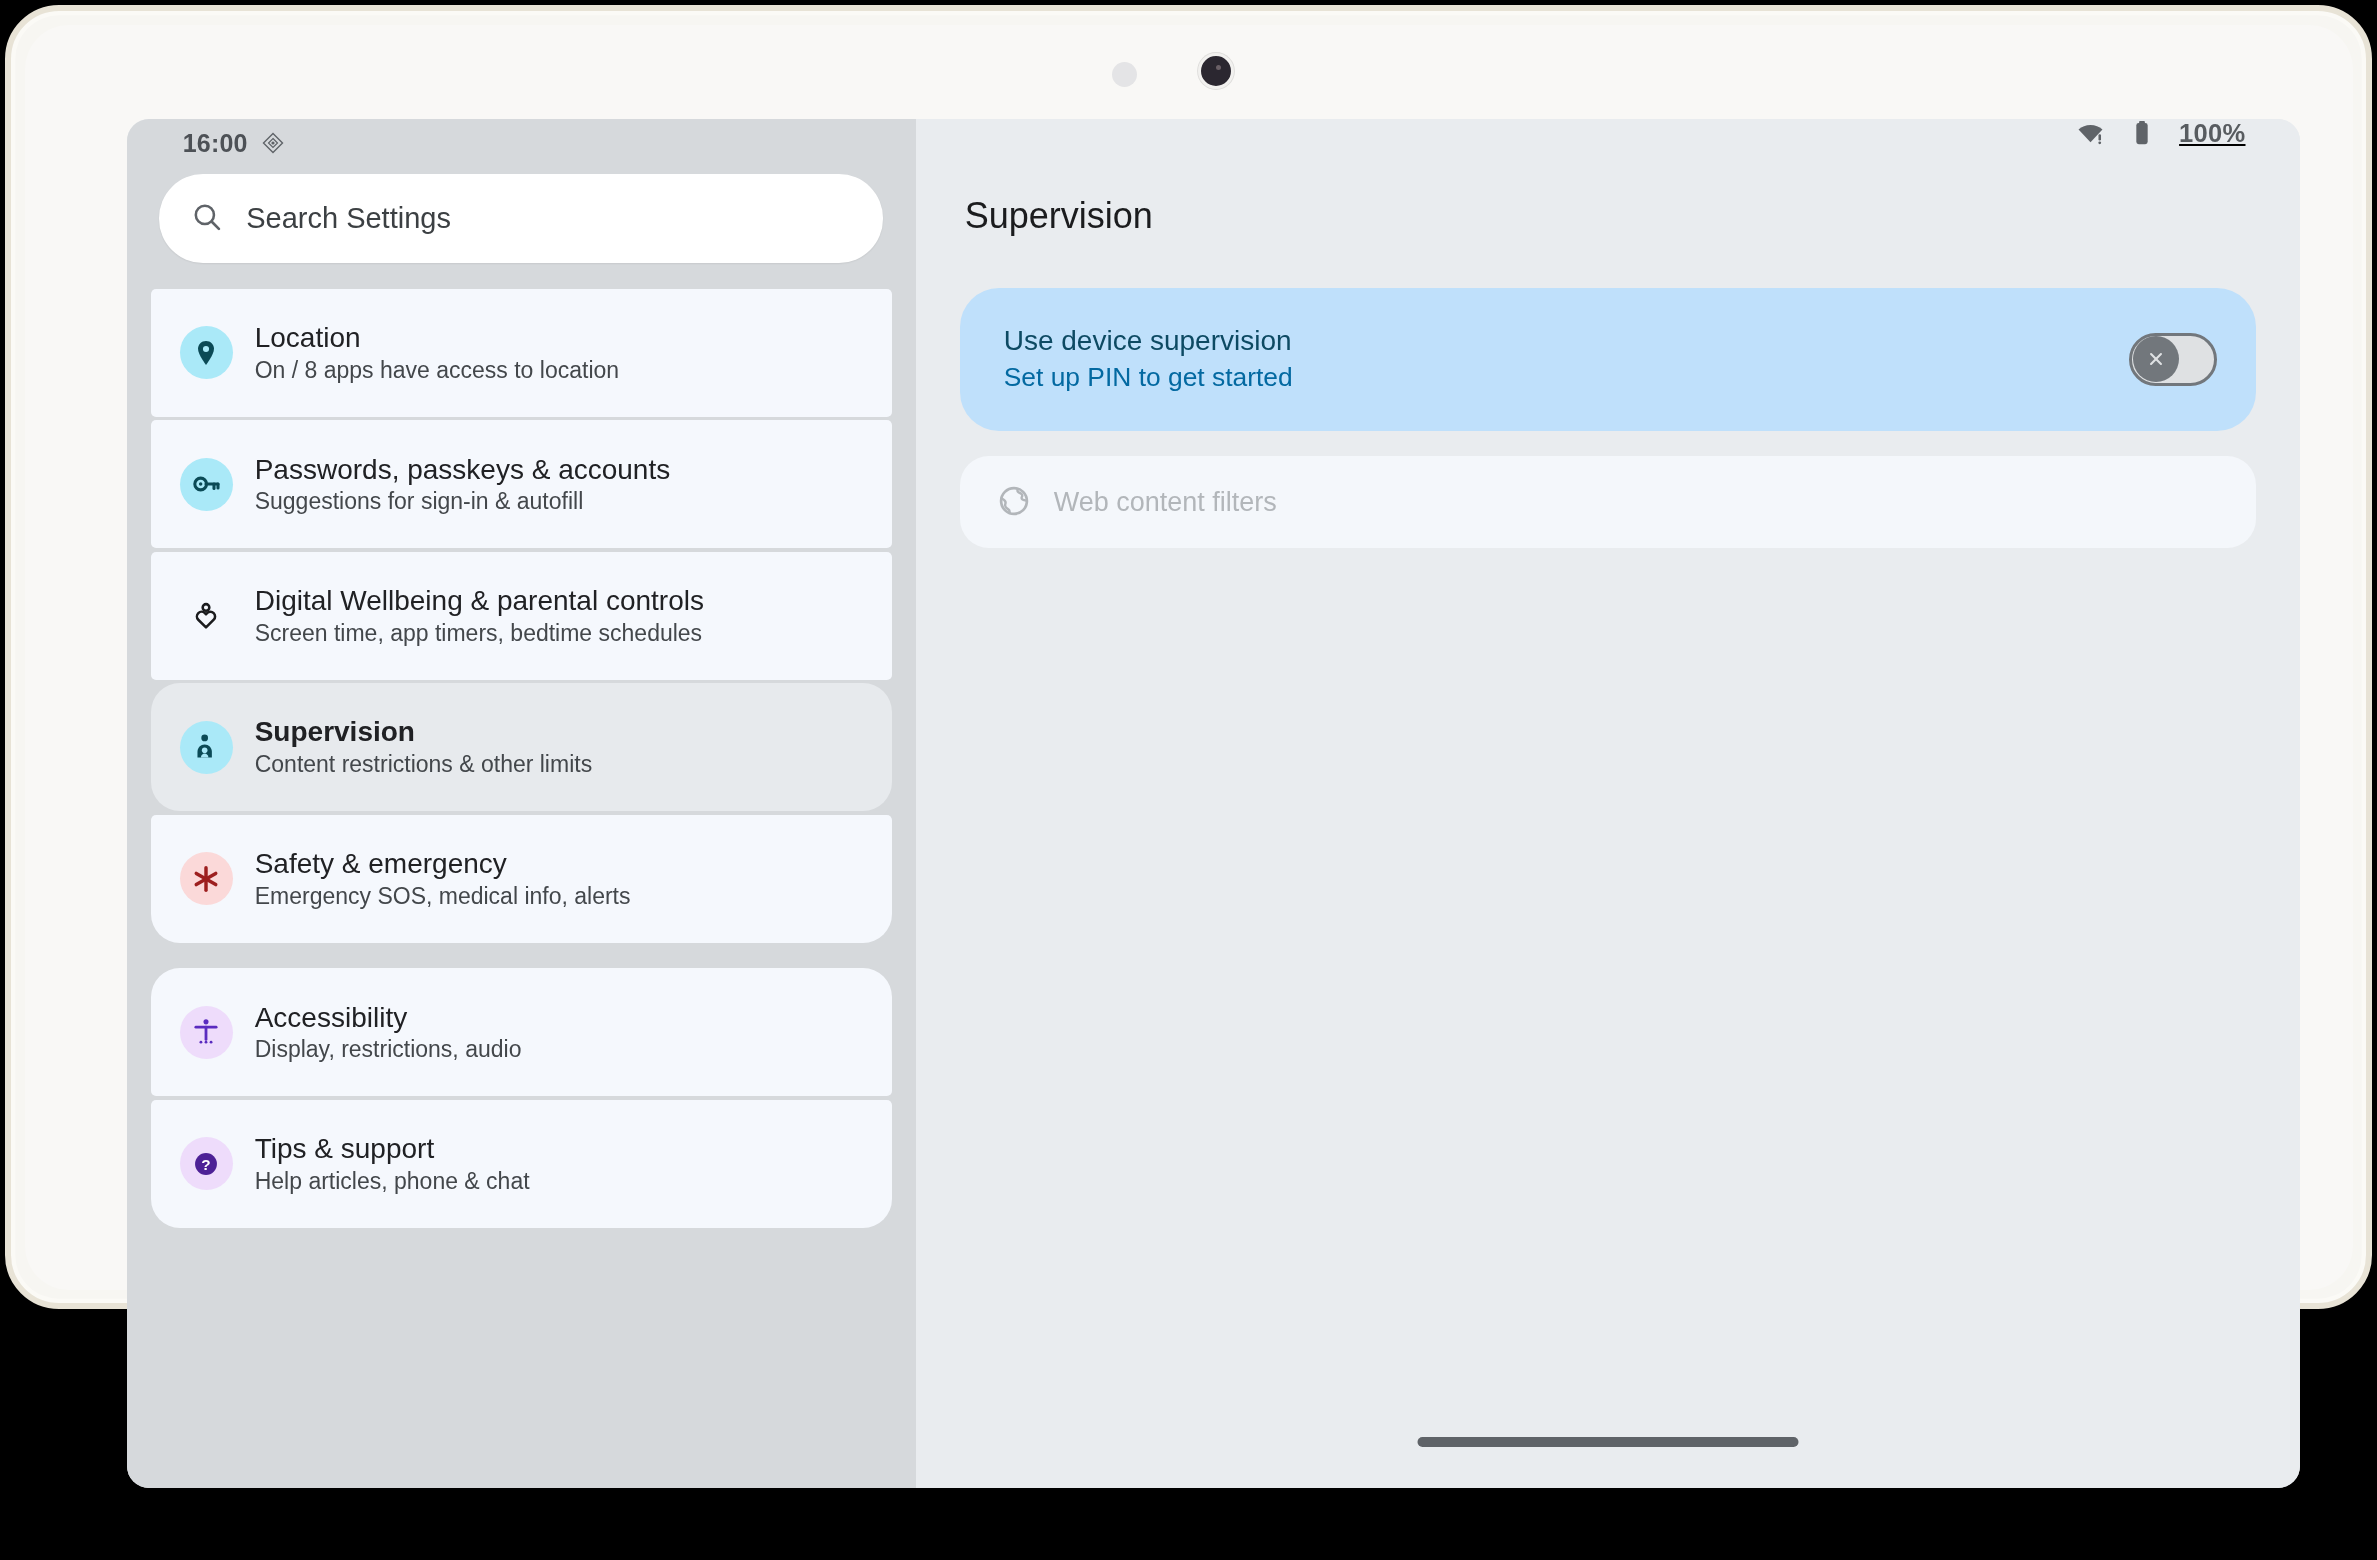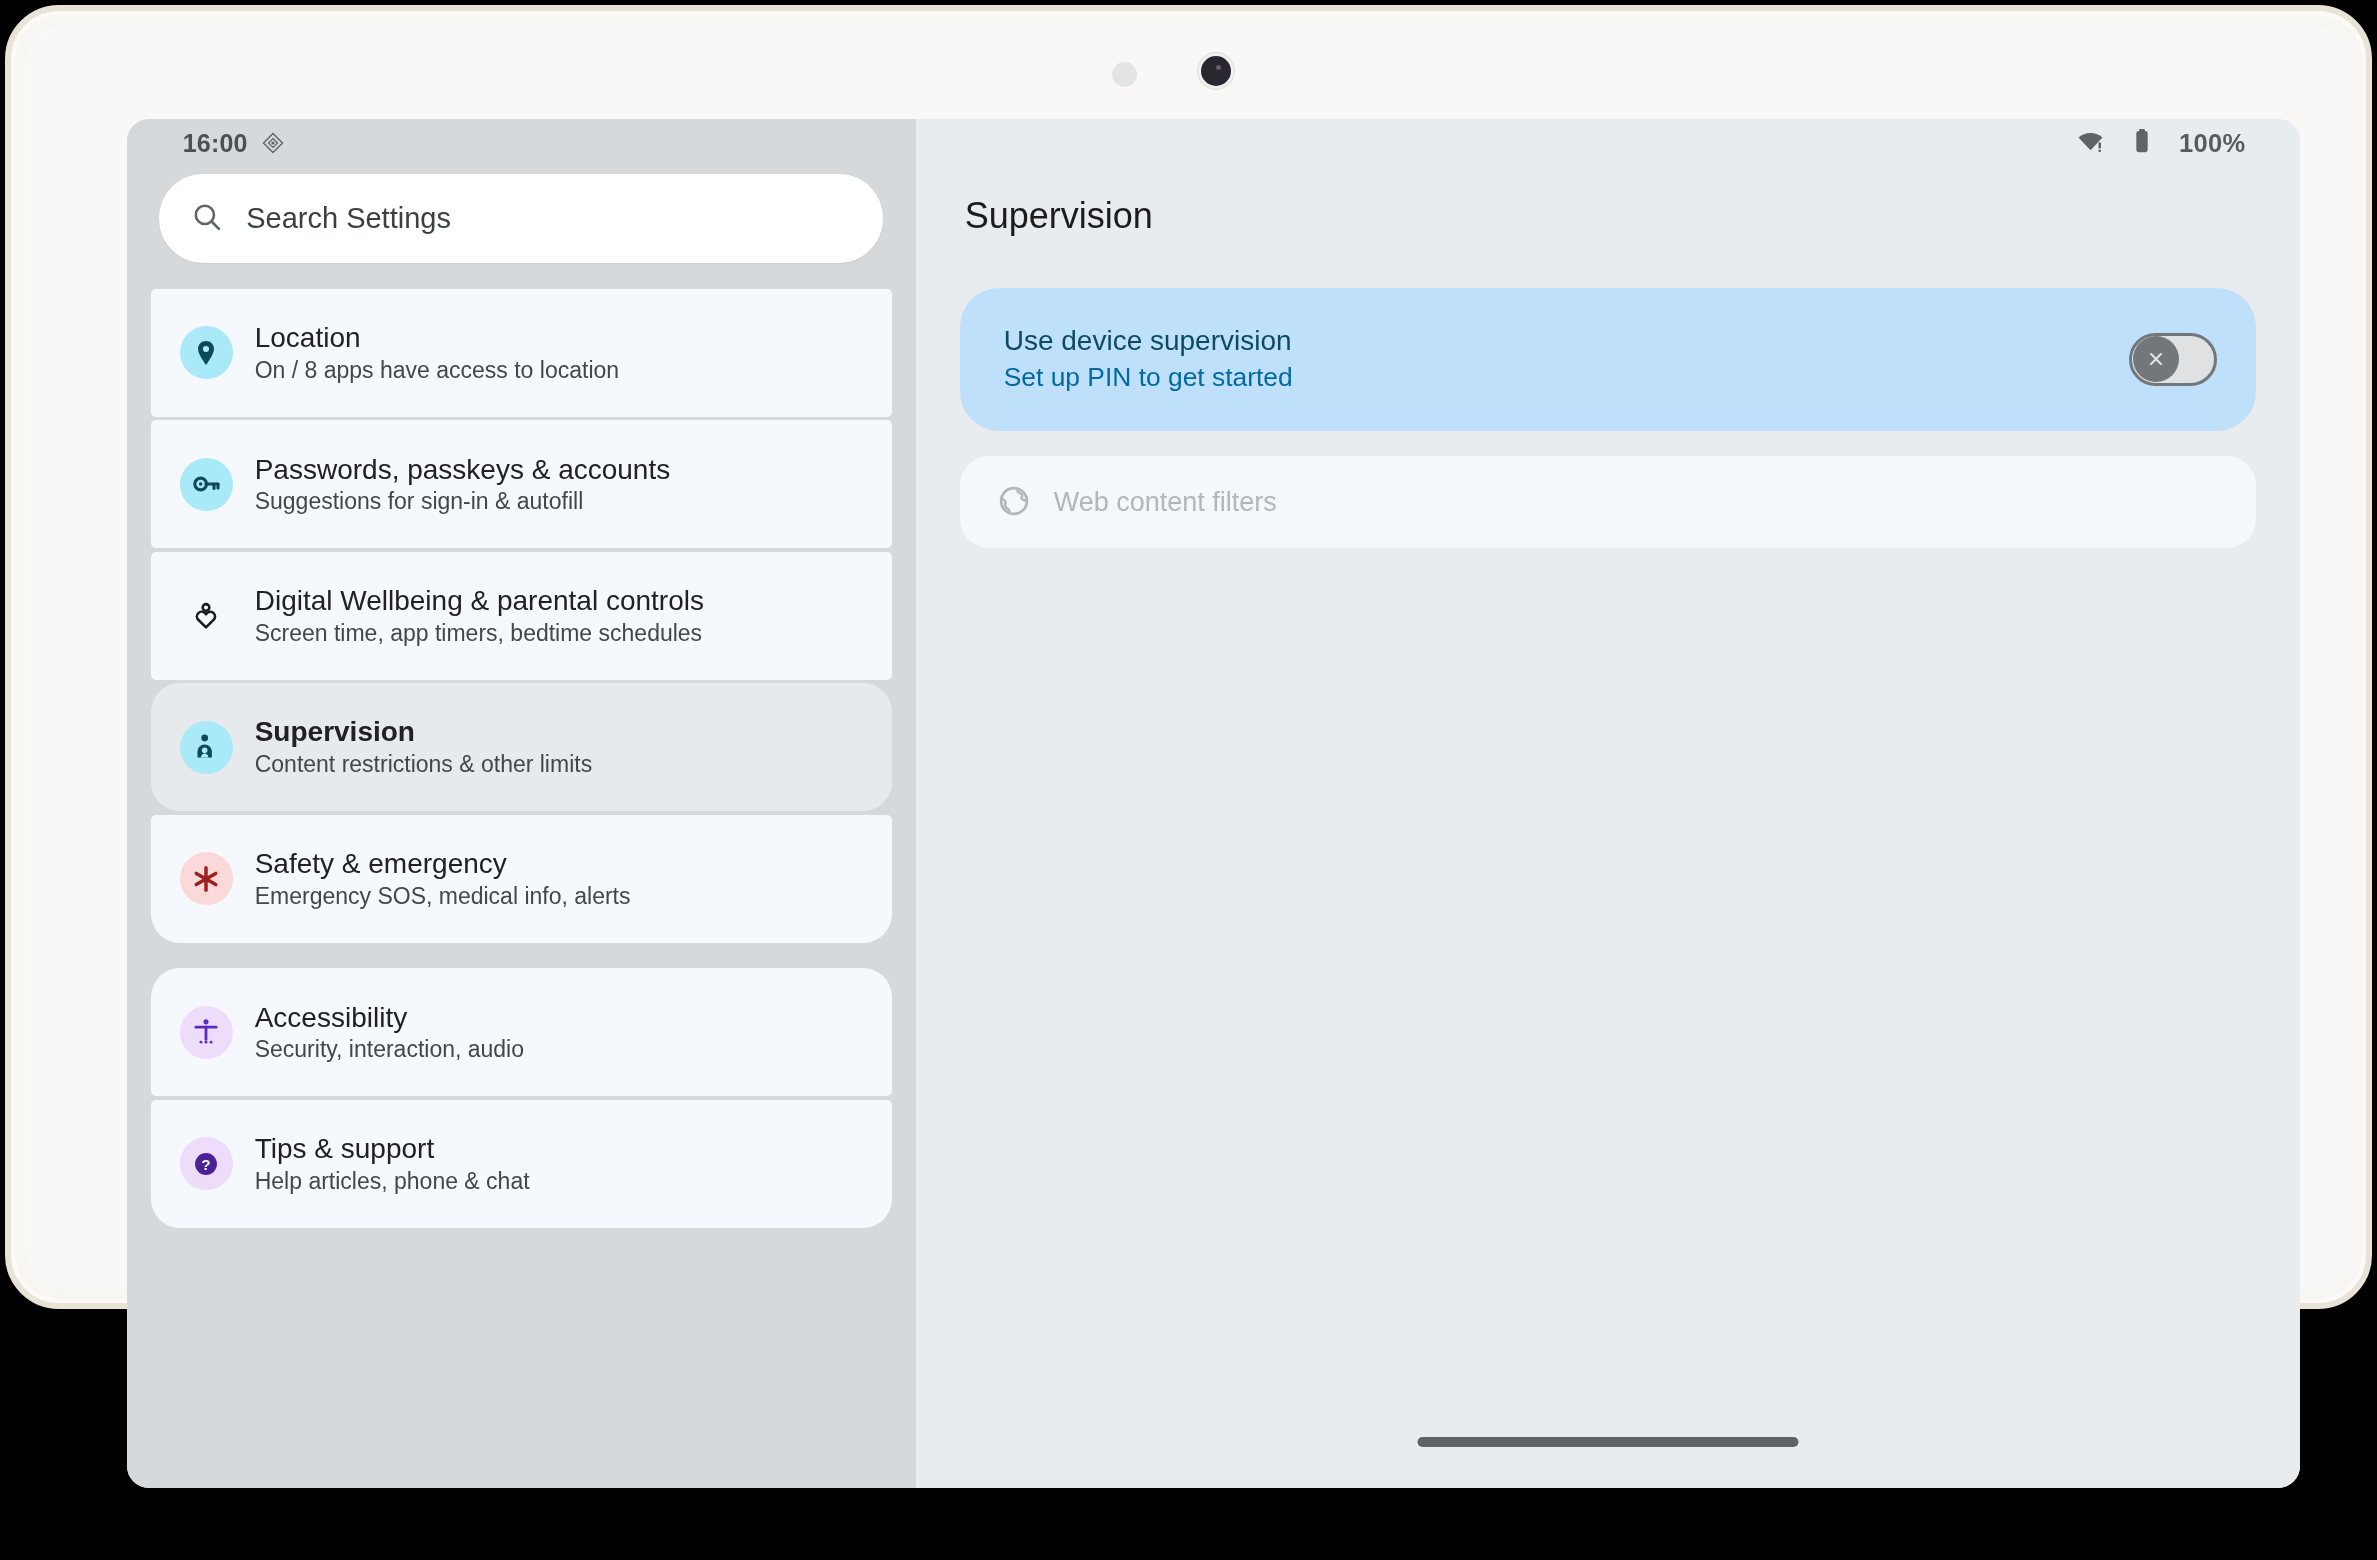--- a/index.html
+++ b/index.html
@@ -159,24 +159,24 @@
   .content {
     flex: 1;
     height: 100%;
     background: #e9ecef;
     position: relative;
     padding: 0 44px;
   }
   .content-statusbar {
     height: 49px;
     display: flex;
-    align-items: center;
     justify-content: flex-end;
     gap: 26px;
     padding-right: 10.2px;
+    text-decoration: underline;
   }
   .battery-pct {
     font-size: 25.5px;
     font-weight: bold;
     color: #585c60;
     letter-spacing: 0.3px;
   }
   .page-title {
     font-size: 36px;
     color: #1b1c1e;
@@ -388,21 +388,21 @@
                 <circle cx="12" cy="4.4" r="1.9" fill="#5a2bbf"></circle>
                 <line x1="4.4" y1="8.4" x2="19.6" y2="8.4" stroke="#5a2bbf" stroke-width="2.1" stroke-linecap="round"></line>
                 <line x1="12" y1="8.4" x2="12" y2="17.6" stroke="#5a2bbf" stroke-width="2.1" stroke-linecap="round"></line>
                 <circle cx="8.2" cy="19.6" r="1.05" fill="#5a2bbf"></circle>
                 <circle cx="12" cy="19.6" r="1.05" fill="#5a2bbf"></circle>
                 <circle cx="15.8" cy="19.6" r="1.05" fill="#5a2bbf"></circle>
               </svg>
             </span>
             <span class="nav-text">
               <span class="nav-title">Accessibility</span>
-              <span class="nav-sub">Security, interaction, audio</span>
+              <span class="nav-sub">Display, restrictions, audio</span>
             </span>
           </div>
 
           <div class="nav-item last">
             <span class="nav-icon" style="background:#eedcfb">
               <svg width="32" height="32" viewBox="0 0 24 24">
                 <circle cx="12" cy="12" r="8.2" fill="#4d2196"></circle>
                 <text x="12" y="16.6" text-anchor="middle" font-family="Liberation Sans, sans-serif" font-size="11.5" font-weight="bold" fill="#ffffff">?</text>
               </svg>
             </span>

